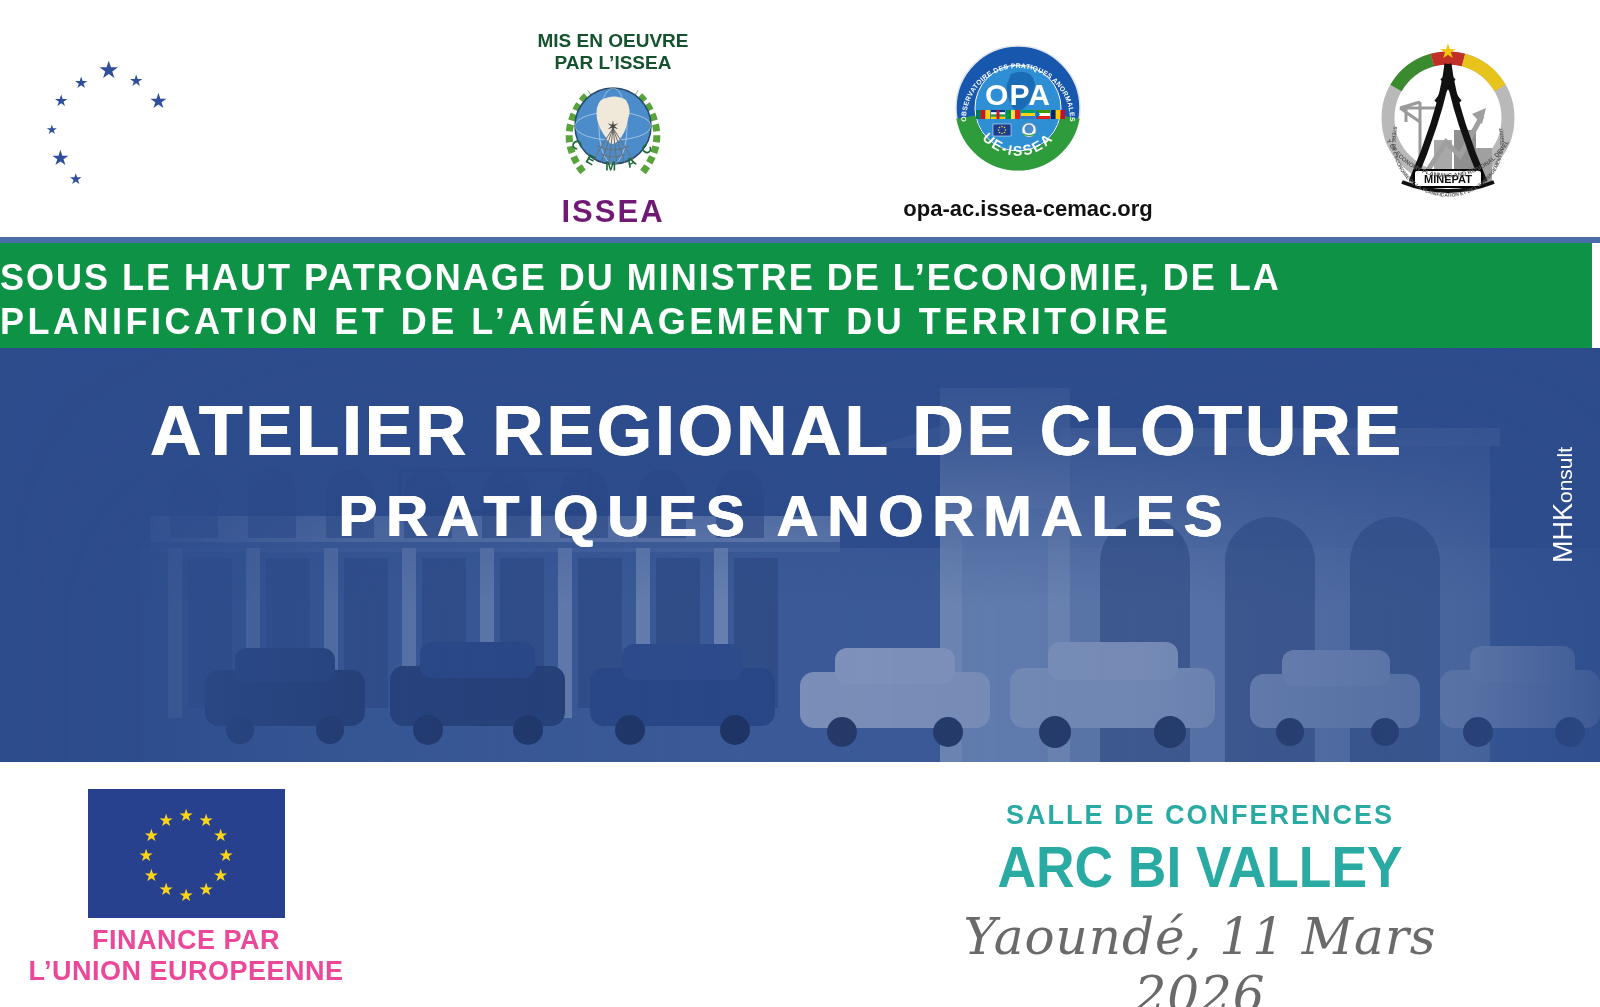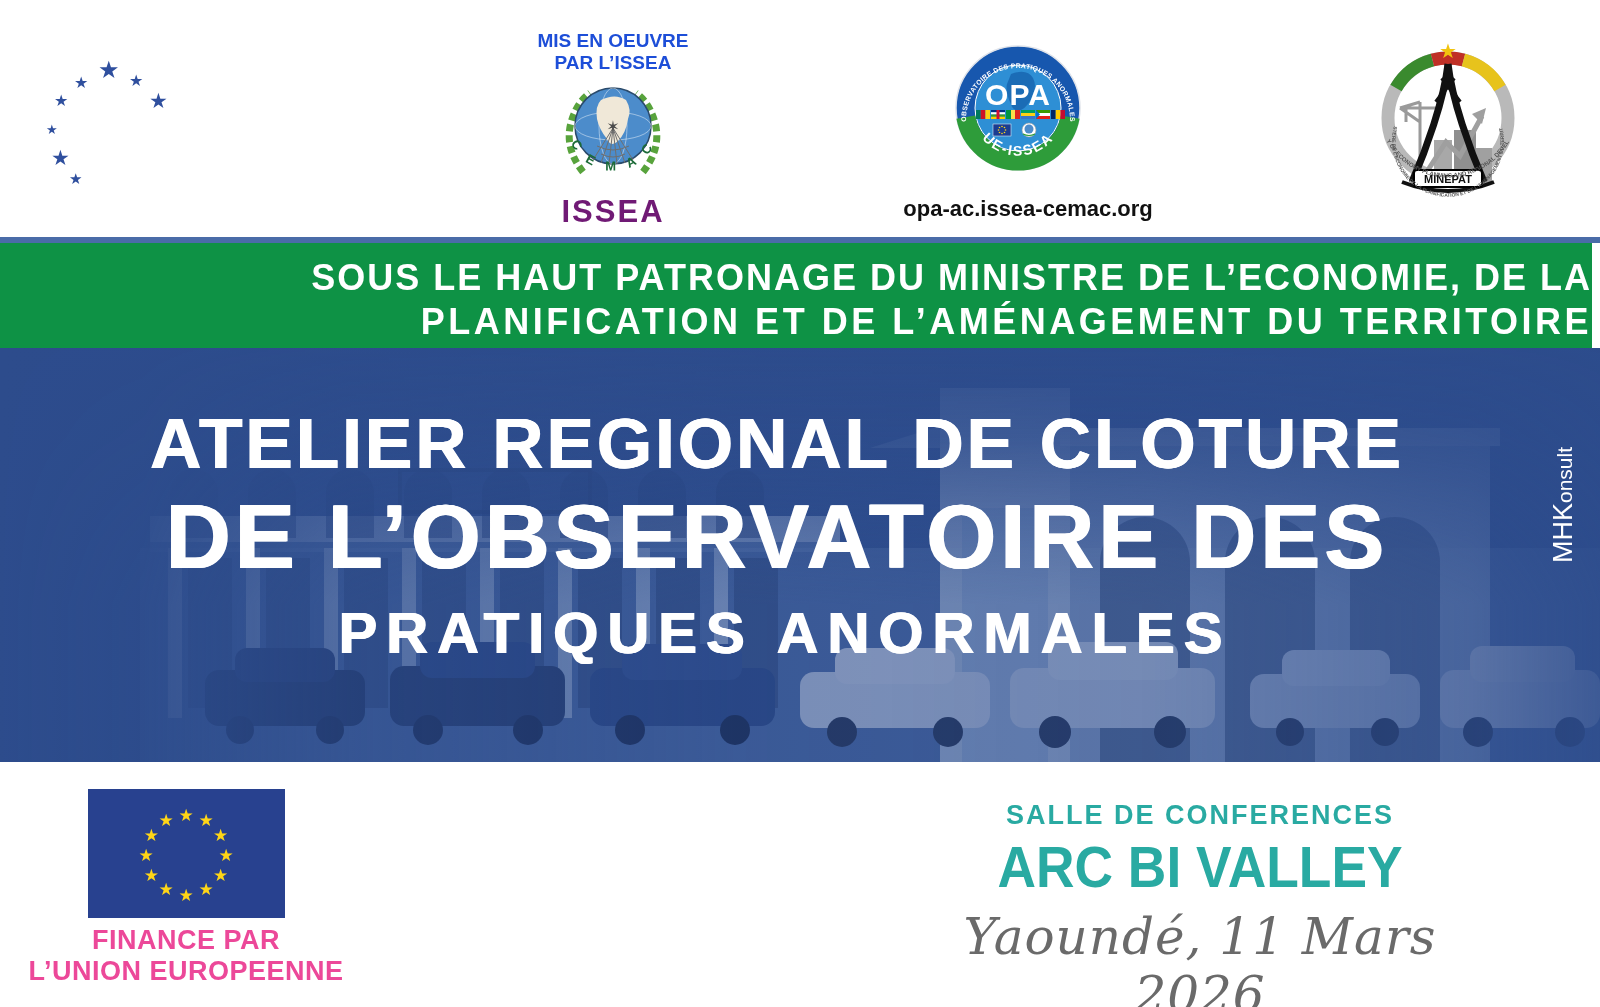--- a/index.html
+++ b/index.html
@@ -12,53 +12,53 @@
   #header { left:0; top:0; width:1600px; height:237px; background:#fff; }
 
   
   .gg-logo { left:40px; top:58px; width:290px; height:150px; }
   .gg-star { position:absolute; color:#2f4f9e; line-height:1; }
   .gg-text { position:absolute; left:58px; top:44px; font-size:46px; font-weight:700;
              color:#1f3c7d; letter-spacing:-1px; line-height:45px; }
 
   
   .issea-caption { left:493px; top:30px; width:240px; text-align:center;
-                   color:#1d4ed8; font-weight:700; font-size:19px; line-height:22px; }
+                   color:#14532d; font-weight:700; font-size:19px; line-height:22px; }
   .issea-svg { left:553px; top:74px; }
   .issea-name { left:543px; top:194px; width:140px; text-align:center;
                 font-size:31px; font-weight:700; color:#701a75; letter-spacing:2px; }
 
   
   .opa-svg { left:953px; top:44px; }
   .opa-url { left:898px; top:196px; width:260px; text-align:center;
              font-size:22px; font-weight:700; color:#111; }
 
   
   .minepat-svg { left:1368px; top:30px; }
 
   
   #topline { left:0; top:237px; width:1600px; height:6px; background:#4a6ca8; }
   #patronage { left:0; top:243px; width:1592px; height:105px; background:#0e9245;
-               text-align:right; color:#fff; font-weight:700; padding-top:13px; }
+               text-align:left; color:#fff; font-weight:700; padding-top:13px; }
   #patronage .p1 { font-size:36px; letter-spacing:2px; line-height:44px; }
   #patronage .p2 { font-size:36px; letter-spacing:3.5px; line-height:44px; }
 
   
   #main { left:0; top:348px; width:1600px; height:414px; background:#2d4c8c; overflow:hidden; }
   #photo { position:absolute; left:0; top:0; }
   .ov1 { position:absolute; left:0; top:0; width:1600px; height:414px;
          background:linear-gradient(90deg, rgba(45,76,140,1) 0%, rgba(45,76,140,.92) 9%,
                     rgba(45,76,140,.55) 22%, rgba(45,76,140,.30) 46%, rgba(45,76,140,.38) 72%,
                     rgba(45,76,140,.62) 92%, rgba(45,76,140,.85) 100%); }
   .ov2 { position:absolute; left:0; top:0; width:1600px; height:414px;
          background:linear-gradient(180deg, rgba(45,76,140,.95) 0%, rgba(45,76,140,.72) 22%,
                     rgba(45,76,140,.25) 46%, rgba(45,76,140,0) 62%); }
   #title { position:absolute; left:0; top:0; width:1600px; height:414px;
            text-align:center; padding-right:46px; color:#fff; z-index:3; }
-  #title .t1 { margin-top:60px; font-size:71px; font-weight:700; letter-spacing:3px;
+  #title .t1 { margin-top:47px; font-size:71px; font-weight:700; letter-spacing:3px;
                line-height:71px; text-shadow:.6px 0 0 #fff,-.6px 0 0 #fff; }
   #title .t2 { margin-top:12px; font-size:90px; font-weight:700; letter-spacing:4px;
                line-height:92px; text-shadow:.7px 0 0 #fff,-.7px 0 0 #fff; }
   #title .t3 { margin-top:4px; font-size:58px; font-weight:700; letter-spacing:9px;
                line-height:92px; text-shadow:.7px 0 0 #fff,-.7px 0 0 #fff;margin-left:16px; }
   #watermark { position:absolute; left:1548px; top:448px; width:30px; height:115px; z-index:4; }
   #watermark span { position:absolute; left:0; top:115px; transform-origin:0 0;
                     transform:rotate(-90deg); white-space:nowrap; color:#fff; }
   #watermark .wm1 { font-size:27px; }
   #watermark .wm2 { font-size:21px; }
@@ -327,21 +327,20 @@
               <circle cx="1570" cy="384" r="15" fill="#1a2236"></circle>
             </g>
         </g>
         <path d="M870 100 L1060 40 L1060 100 Z" fill="#b9cce6" opacity=".5"></path>
       </g>
     </svg>
     <div class="ov2"></div>
     <div class="ov1"></div>
     <div id="title">
       <div class="t1">ATELIER REGIONAL DE CLOTURE</div>
-      <div class="t2">DE L’OBSERVATOIRE DES</div>
       <div class="t3">PRATIQUES ANORMALES</div>
     </div>
   </div>
   <div id="watermark" class="abs">
     <span><b class="wm1" style="font-weight:400">MHK</b><b class="wm2" style="font-weight:400">onsult</b></span>
   </div>
 
   <div id="footer" class="abs">
     <svg class="eu-flag abs" width="197" height="129" viewBox="0 0 197 129">
       <rect width="197" height="129" fill="#28418f"></rect>

